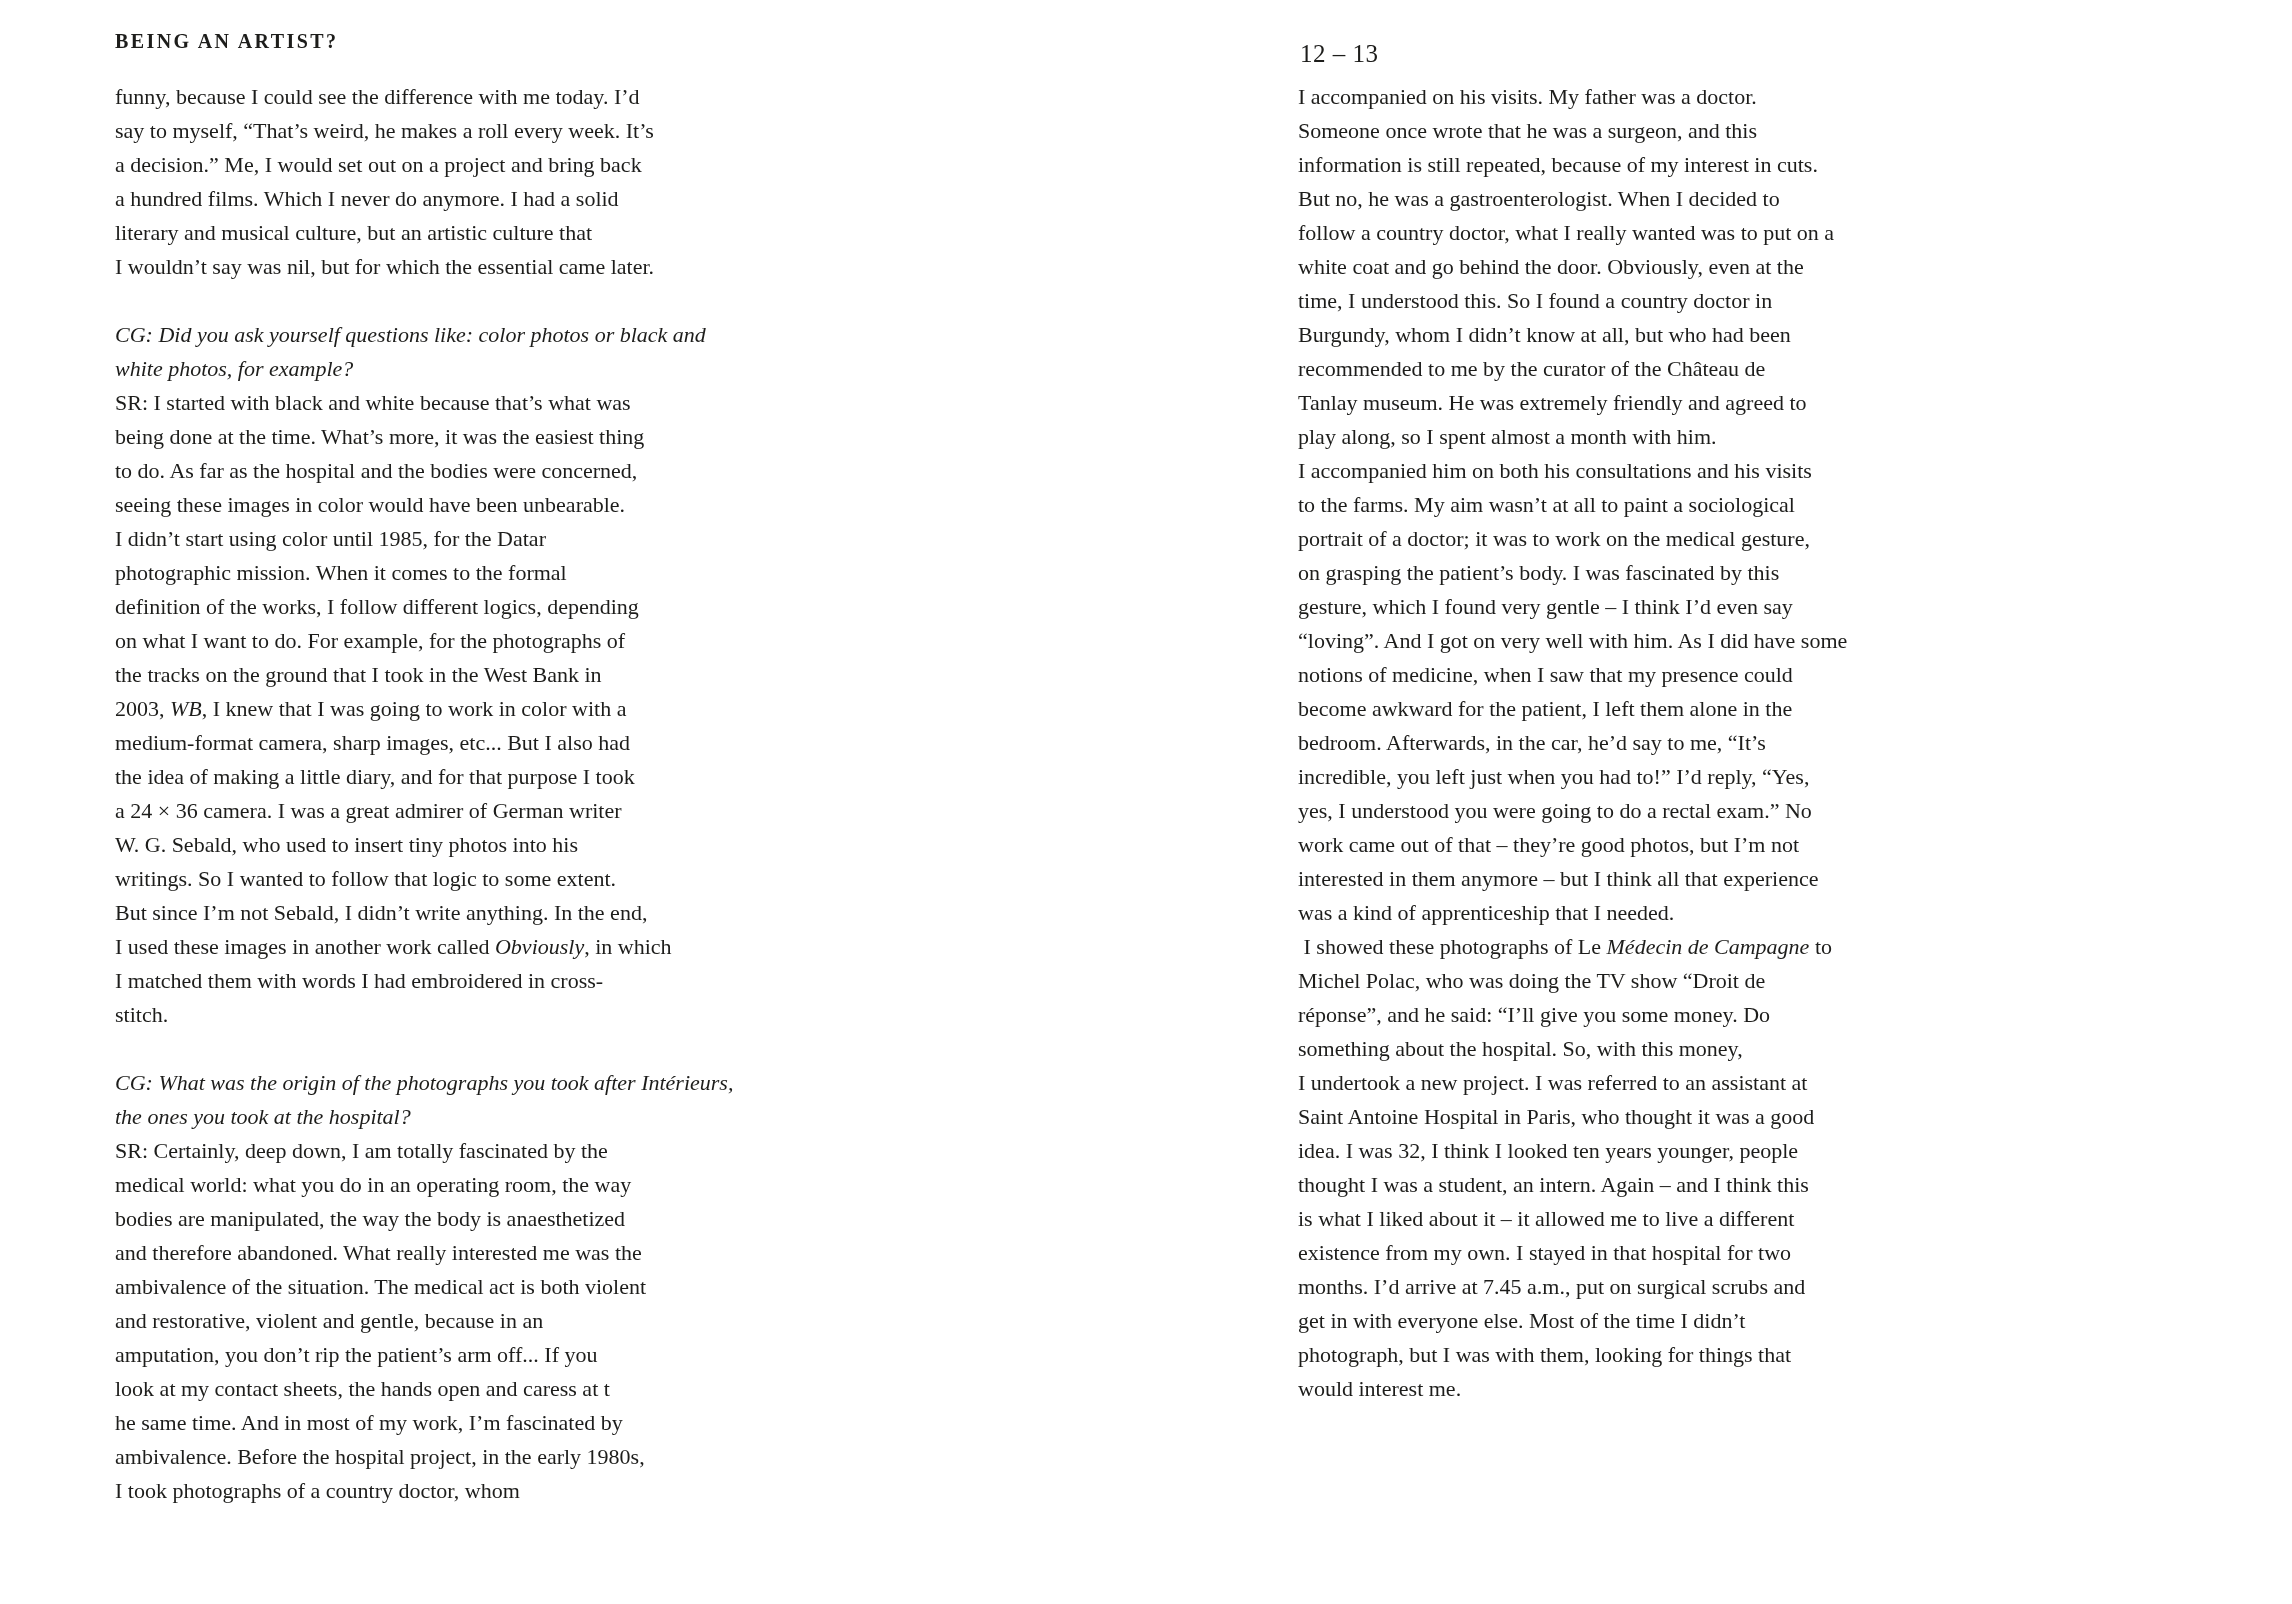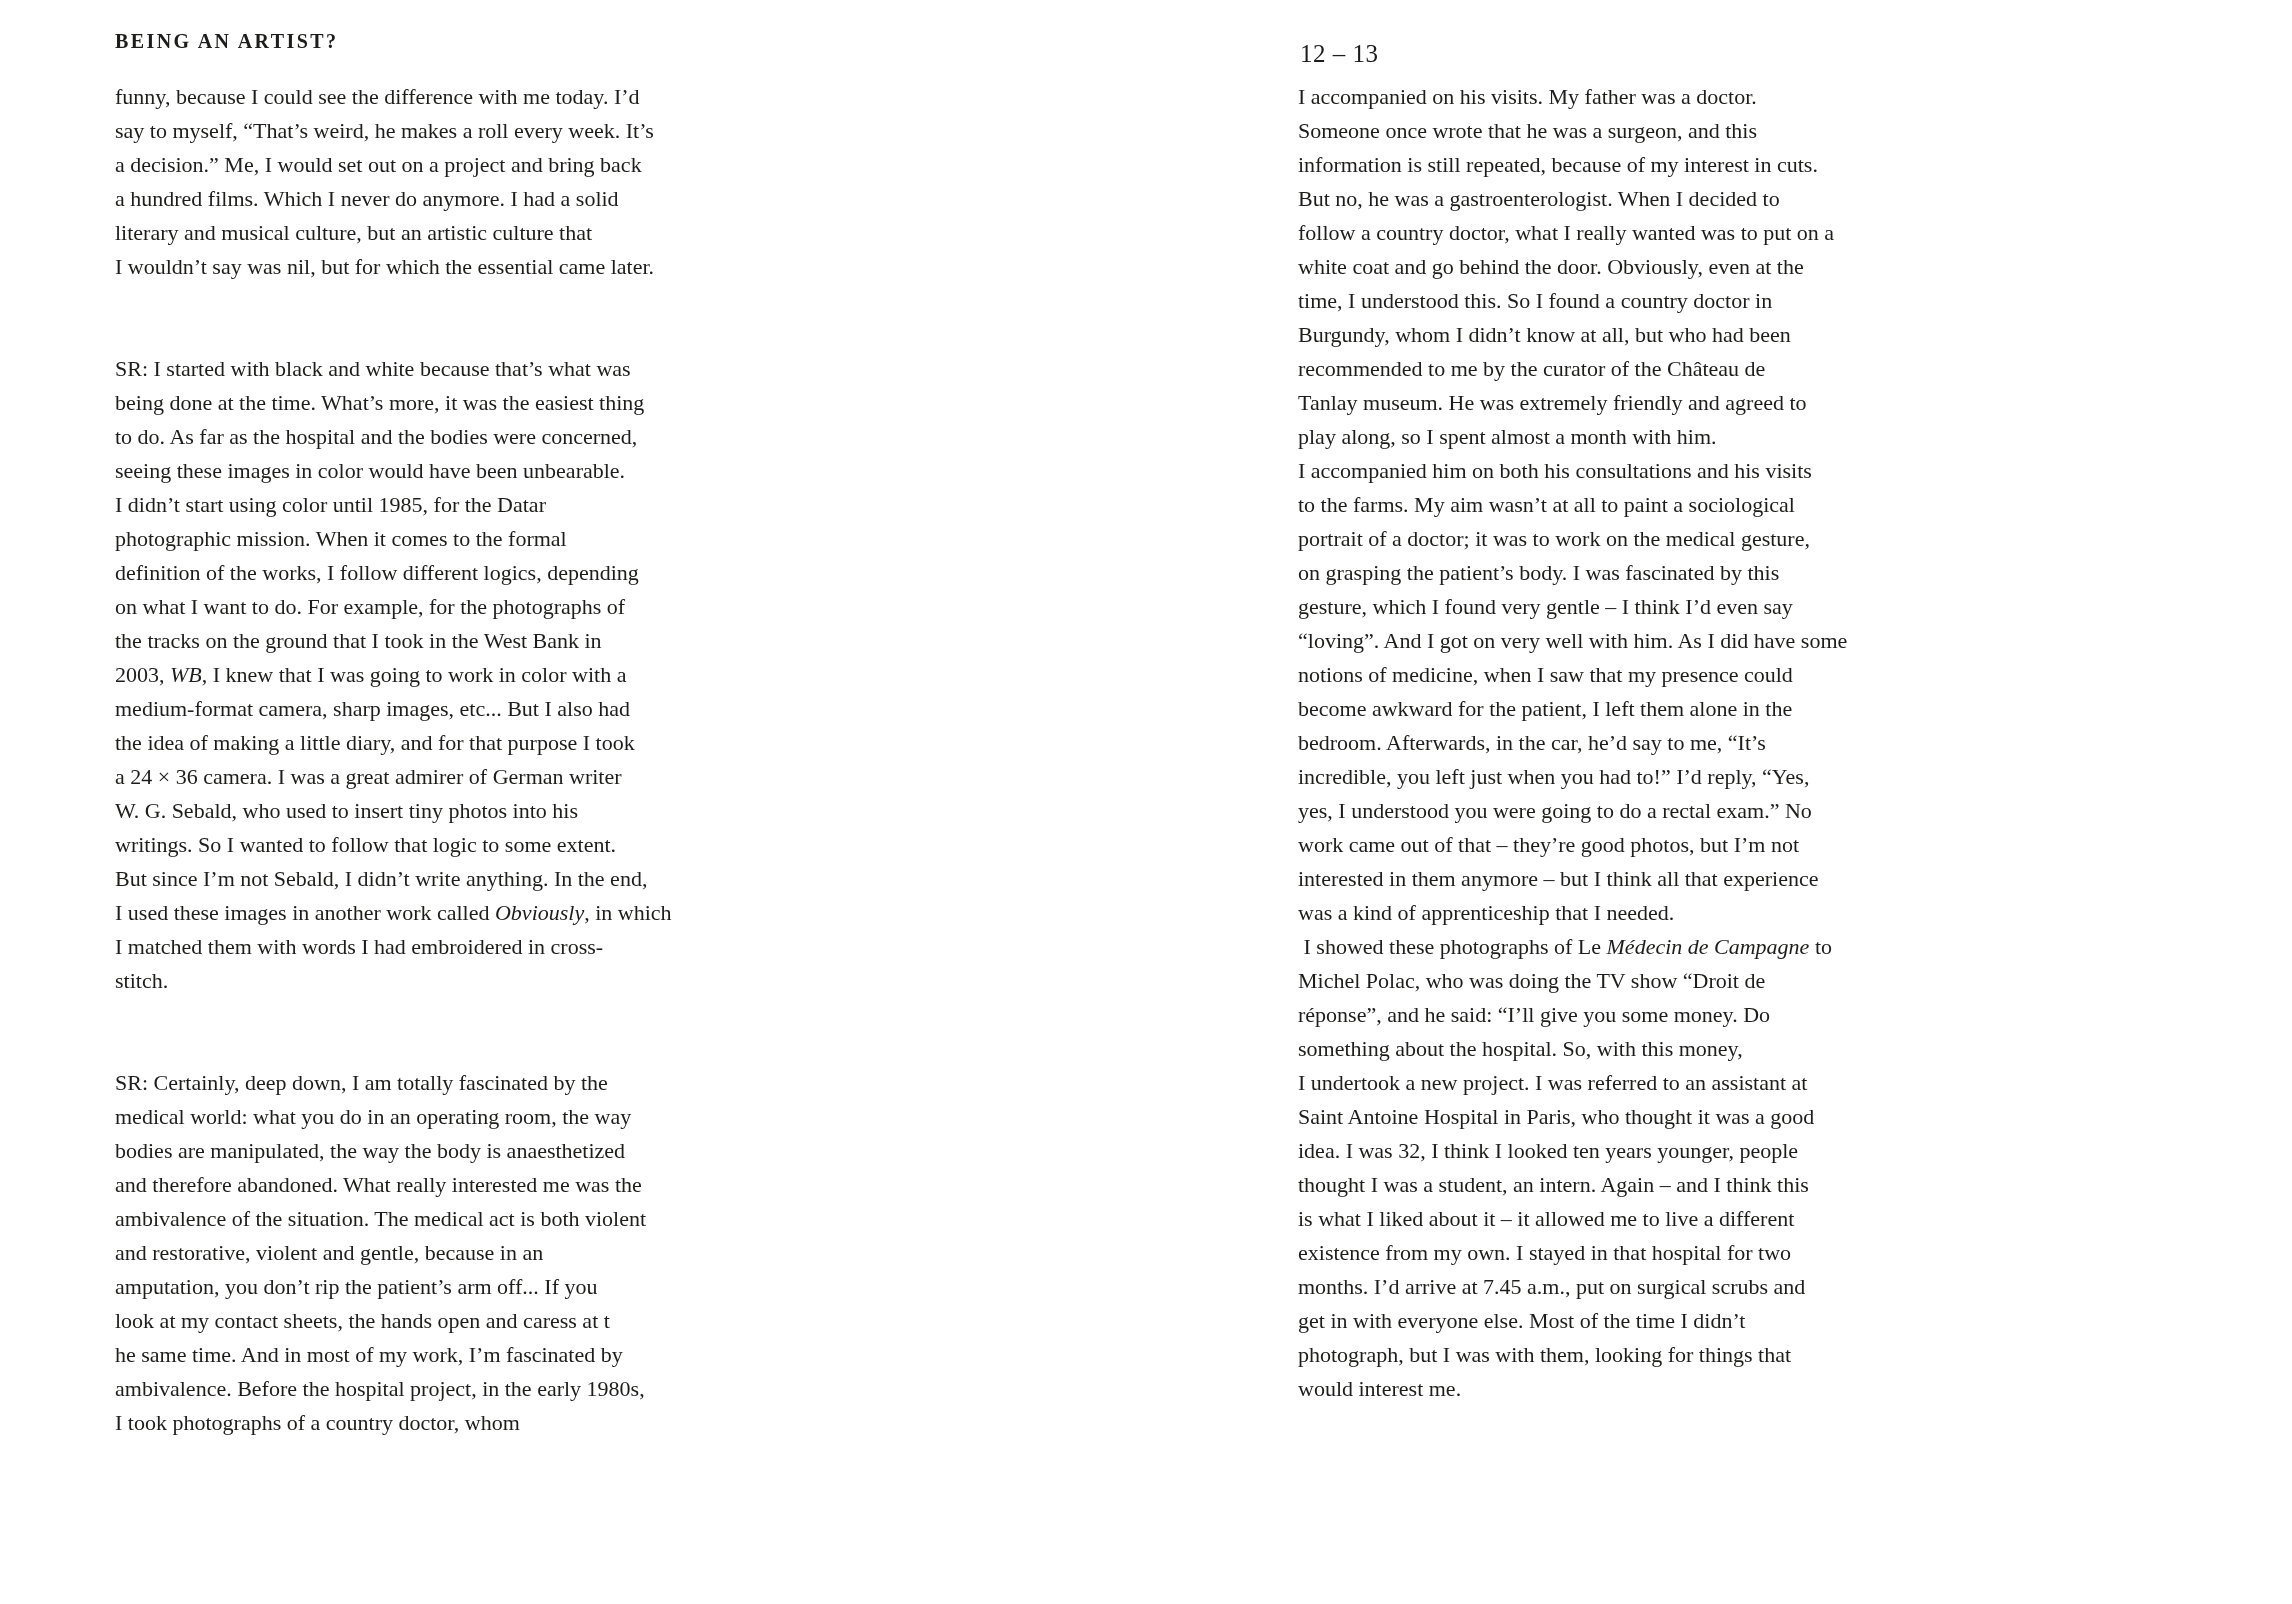--- a/index.html
+++ b/index.html
@@ -46,40 +46,42 @@
 
 <div class="running-head">BEING AN ARTIST?</div>
 
 <div class="folio">12 – 13</div>
 
 <div class="col col-left"><div class="block"><span class="seg">funny, because I could see the difference with me today. I’d
 say to myself, “That’s weird, he makes a roll every week. It’s
 a decision.” Me, I would set out on a project and bring back
 a hundred films. Which I never do anymore. I had a solid
 literary and musical culture, but an artistic culture that
-I wouldn’t say was nil, but for which the essential came later.</span></div><div class="block"><span class="seg">
+I wouldn’t say was nil, but for which the essential came later.</span></div><div class="block"><span class="seg italic">CG: Did you ask yourself questions like: color photos or black and
+white photos, for example?</span><span class="seg">
 SR: I started with black and white because that’s what was
 being done at the time. What’s more, it was the easiest thing
 to do. As far as the hospital and the bodies were concerned,
 seeing these images in color would have been unbearable.
 I didn’t start using color until 1985, for the Datar
 photographic mission. When it comes to the formal
 definition of the works, I follow different logics, depending
 on what I want to do. For example, for the photographs of
 the tracks on the ground that I took in the West Bank in
 2003, </span><span class="seg italic">WB</span><span class="seg">, I knew that I was going to work in color with a
 medium-format camera, sharp images, etc... But I also had
 the idea of making a little diary, and for that purpose I took
 a 24 × 36 camera. I was a great admirer of German writer
 W. G. Sebald, who used to insert tiny photos into his
 writings. So I wanted to follow that logic to some extent.
 But since I’m not Sebald, I didn’t write anything. In the end,
 I used these images in another work called </span><span class="seg italic">Obviously</span><span class="seg">, in which
 I matched them with words I had embroidered in cross-
-stitch.</span></div><div class="block"><span class="seg">
+stitch.</span></div><div class="block"><span class="seg italic">CG: What was the origin of the photographs you took after Intérieurs,
+the ones you took at the hospital?</span><span class="seg">
 SR: Certainly, deep down, I am totally fascinated by the
 medical world: what you do in an operating room, the way
 bodies are manipulated, the way the body is anaesthetized
 and therefore abandoned. What really interested me was the
 ambivalence of the situation. The medical act is both violent
 and restorative, violent and gentle, because in an
 amputation, you don’t rip the patient’s arm off... If you
 look at my contact sheets, the hands open and caress at t
 he same time. And in most of my work, I’m fascinated by
 ambivalence. Before the hospital project, in the early 1980s,

